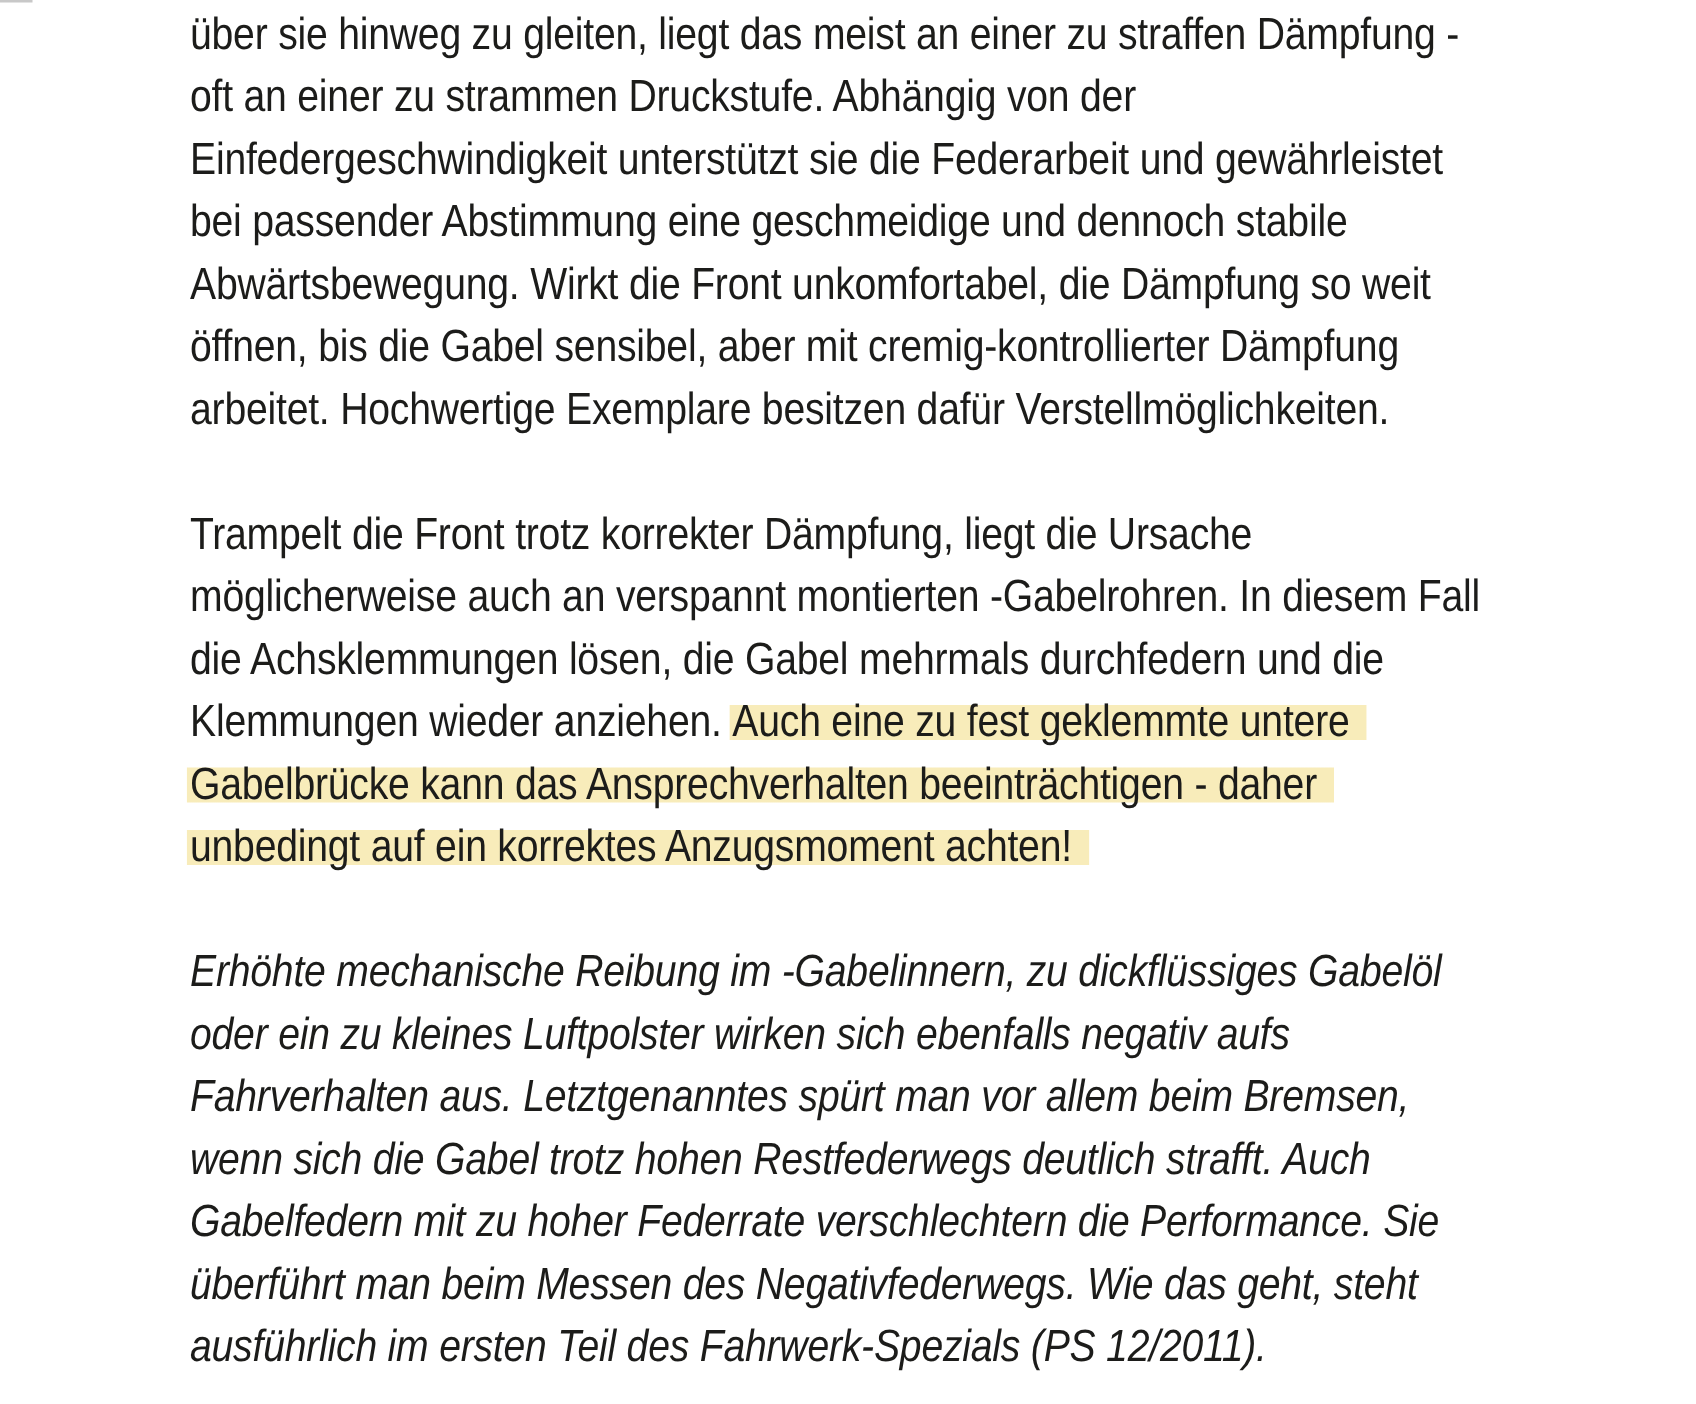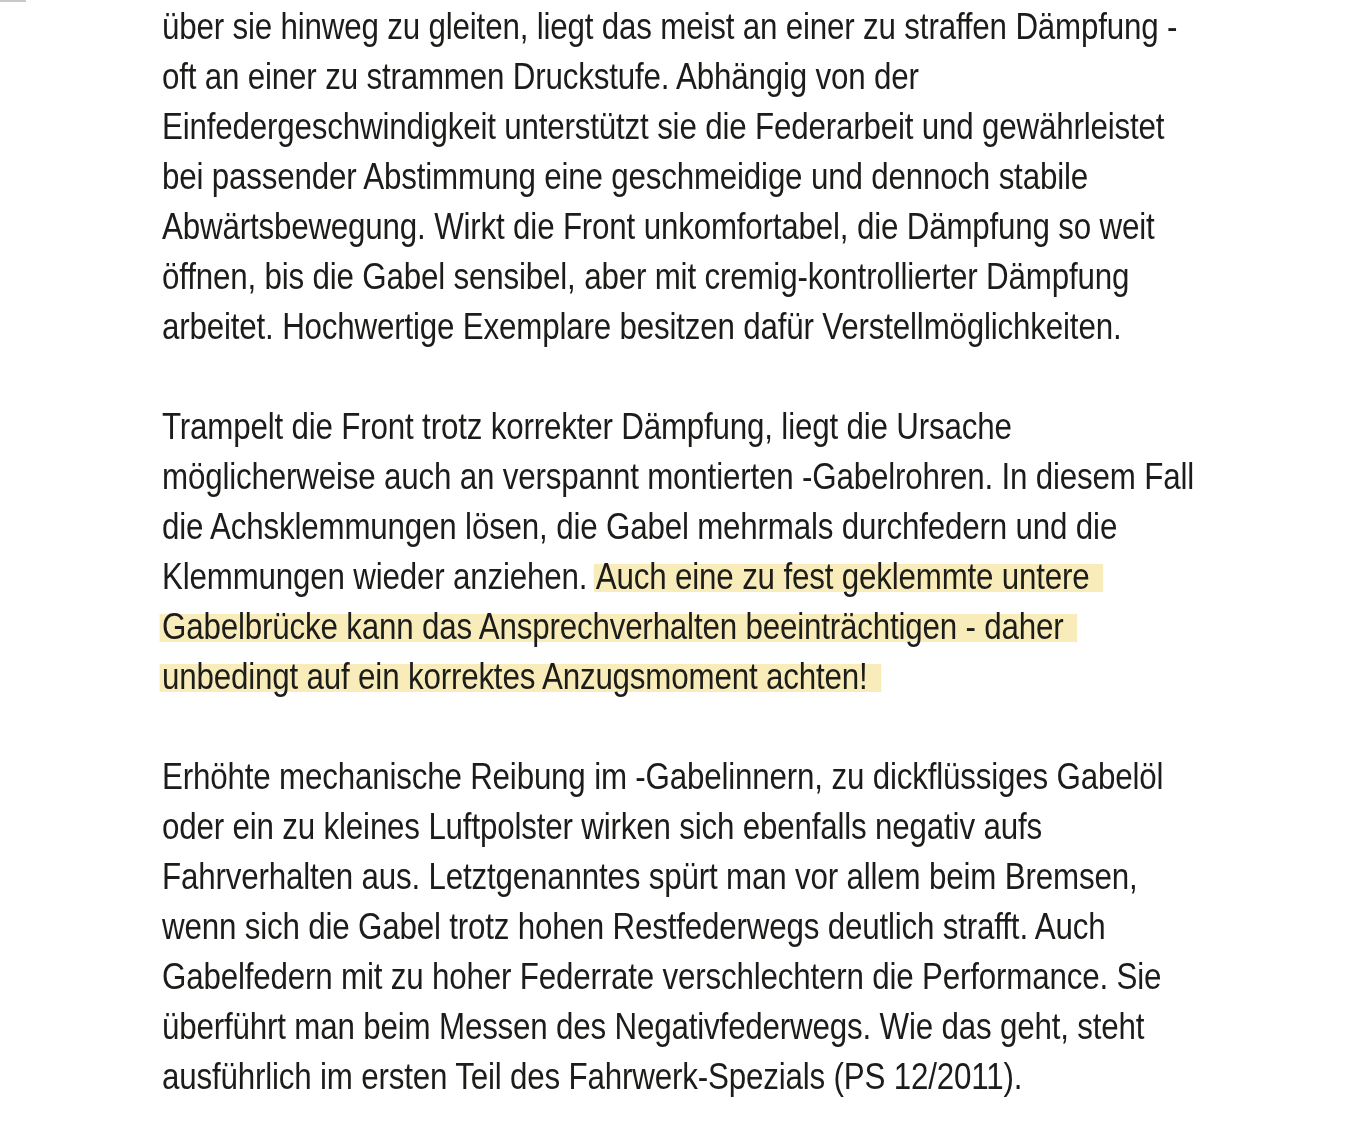--- a/index.html
+++ b/index.html
@@ -20,22 +20,22 @@
     position:absolute;left:0;top:0;
     width:26px;height:2px;
     background:#9a9a9a;opacity:.55;
   }
   .article{
     position:absolute;
     left:148px;top:2px;
     width:1200px;
     color:var(--text);
   }
-  .paragraph{margin:0 0 50px 14px;}
-  .paragraph:last-child{margin-bottom:0;}
+  .paragraph{margin:0 0 50px 4px;}
+  .paragraph:last-child{margin-bottom:0;font-style:italic;}
   .line{
     height:50px;line-height:50px;
     font-size:36px;
     letter-spacing:-0.2px;
     white-space:nowrap;
     transform:scaleX(0.87);
     transform-origin:0 50%;
   }
   .seg{display:inline;}
   .hl{

